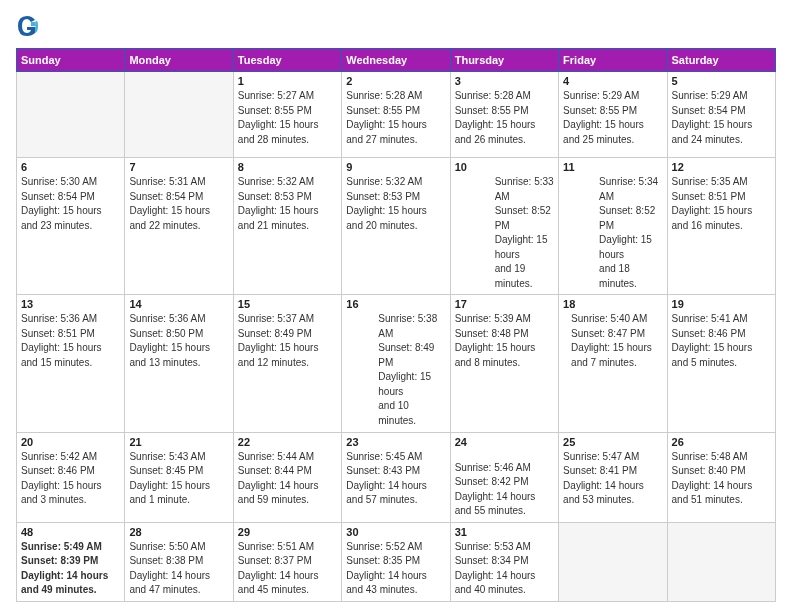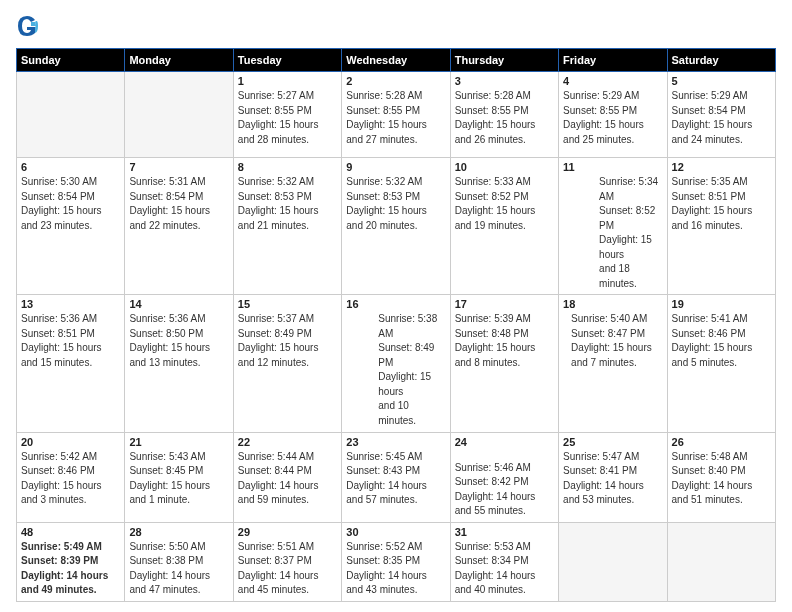--- a/index.html
+++ b/index.html
@@ -61,21 +61,21 @@
       color: #333;
     }
     .calendar {
       flex: 1;
       border: 1px solid #ccc;
       border-collapse: collapse;
       width: 100%;
       table-layout: fixed;
     }
     .calendar th {
-      background: #000000;
+      background: #a21caf;
       color: #fff;
       font-size: 11px;
       font-weight: bold;
       padding: 5px 4px;
       text-align: left;
       border: 1px solid #2260b0;
     }
     .calendar td {
       border: 1px solid #ccc;
       vertical-align: top;
@@ -205,21 +205,21 @@
           </td>
           <td>
             <span class="day-num">9</span>
             <div class="day-info" style="white-space: pre-line;">Sunrise: 5:32 AM
 Sunset: 8:53 PM
 Daylight: 15 hours
 and 20 minutes.</div>
           </td>
           <td>
             <span class="day-num">10</span>
-            <div class="day-info" style="white-space: pre-line;">Sunrise: 5:33 AM
+            <div class="day-info" style="white-space: pre-line; margin-left: 40px;">Sunrise: 5:33 AM
 Sunset: 8:52 PM
 Daylight: 15 hours
 and 19 minutes.</div>
           </td>
           <td>
             <span class="day-num">11</span>
             <div class="day-info" style="white-space: pre-line; margin-left: 36px;">Sunrise: 5:34 AM
 Sunset: 8:52 PM
 Daylight: 15 hours
 and 18 minutes.</div>

